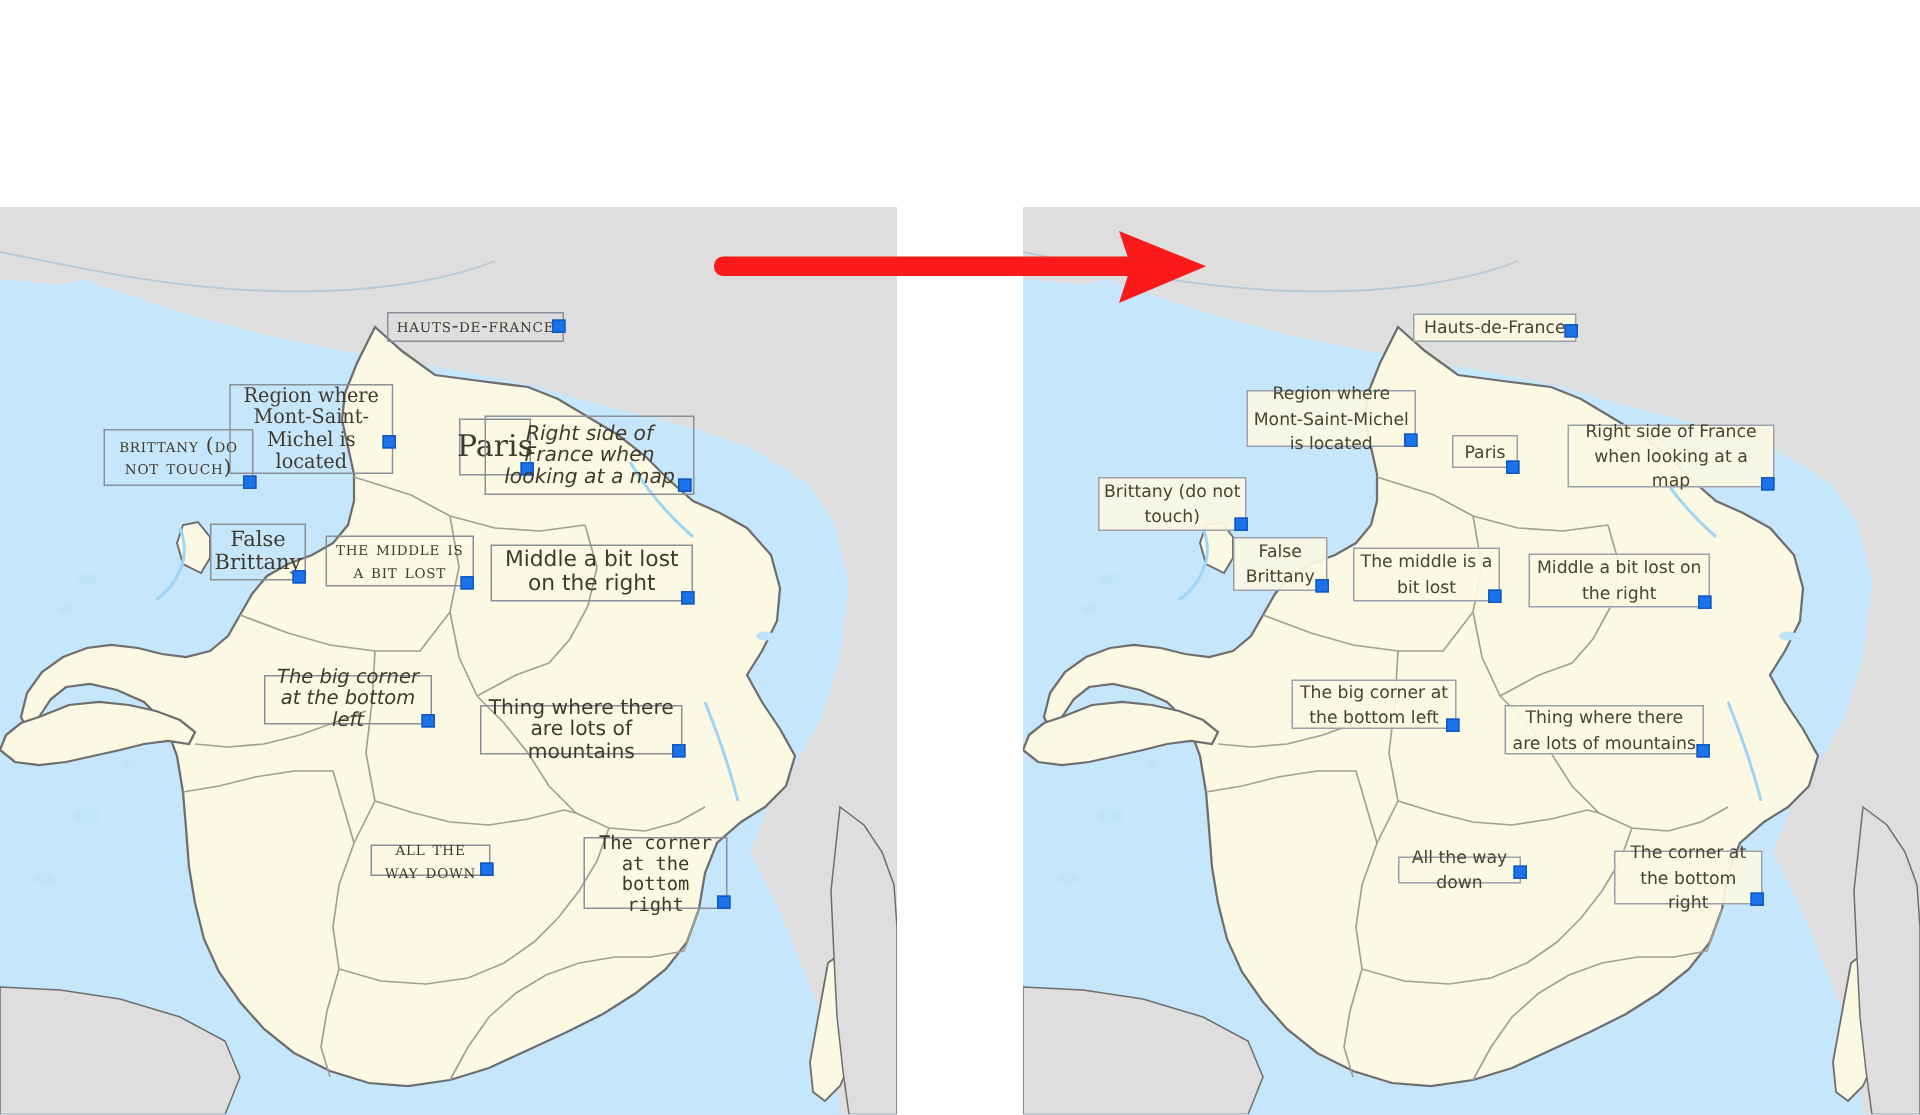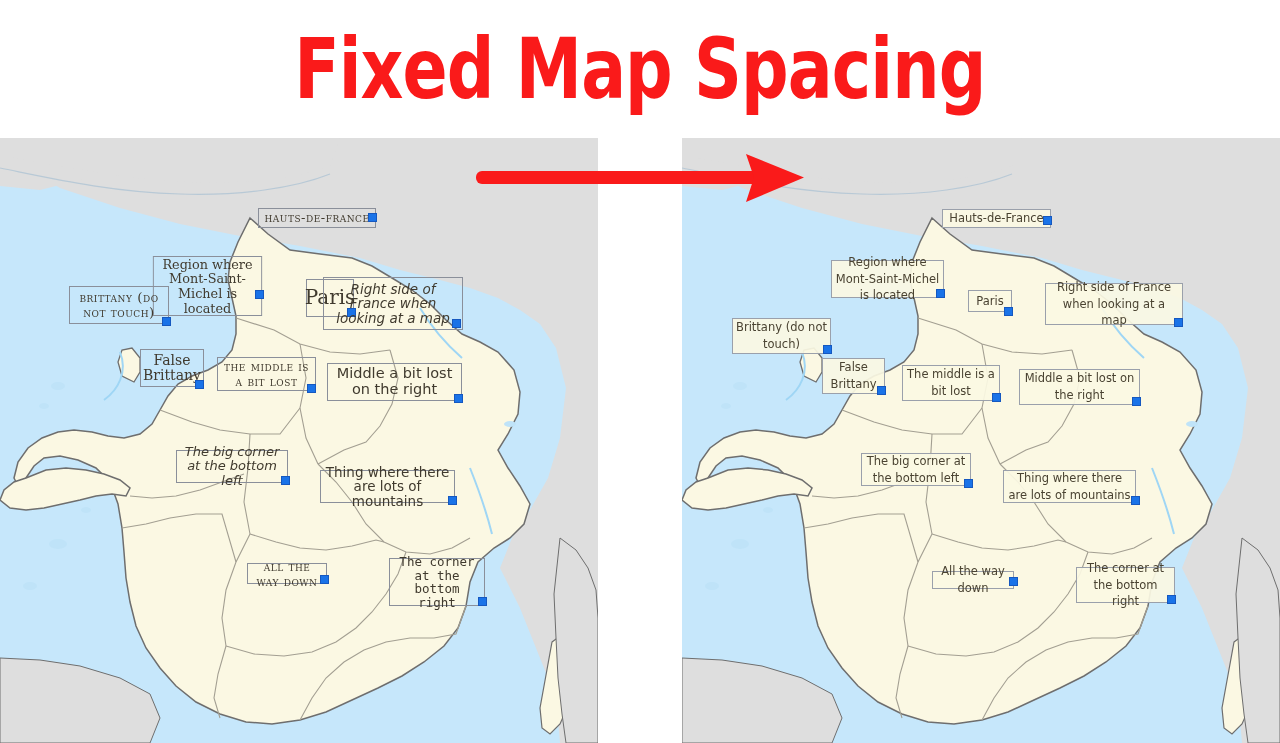--- a/index.html
+++ b/index.html
@@ -85,23 +85,20 @@
   .anchor{
     position:absolute;width:7px;height:7px;background:#1a73e8;
     border:1px solid #1558c0;
   }
 </style>
 </head>
 <body>
 
 <div id="page">
 
-  <div class="title-bar">
-    <div class="title-text">Fixed Map Spacing</div>
-  </div>
 
   <div class="map-panel" id="map-left">
     <div class="map-canvas">
       <svg viewBox="0 0 598 605" xmlns="http://www.w3.org/2000/svg">
         <rect x="0" y="0" width="598" height="605" fill="#c6e7fb"></rect>
 
         <path d="M0,0 L598,0 L598,605 L560,605 L556,560 L540,520 L520,470 L500,430 L512,400 L530,372 L548,340 L560,300 L566,250 L556,210 L540,186 L520,172 L498,160 L470,150 L440,142 L400,132 L360,120 L300,108 L240,98 L180,86 L120,70 L60,50 L20,26 Z" fill="#dedede"></path>
         <path d="M0,0 L0,48 L40,52 L80,42 L120,34 L170,34 L210,40 L250,44 L270,36 L280,20 L272,4 L240,0 Z" fill="#dedede"></path>
 
         <path d="M0,18 C60,26 120,42 190,44 C250,46 300,40 330,28 L340,0 L0,0 Z" fill="#dedede"></path>

